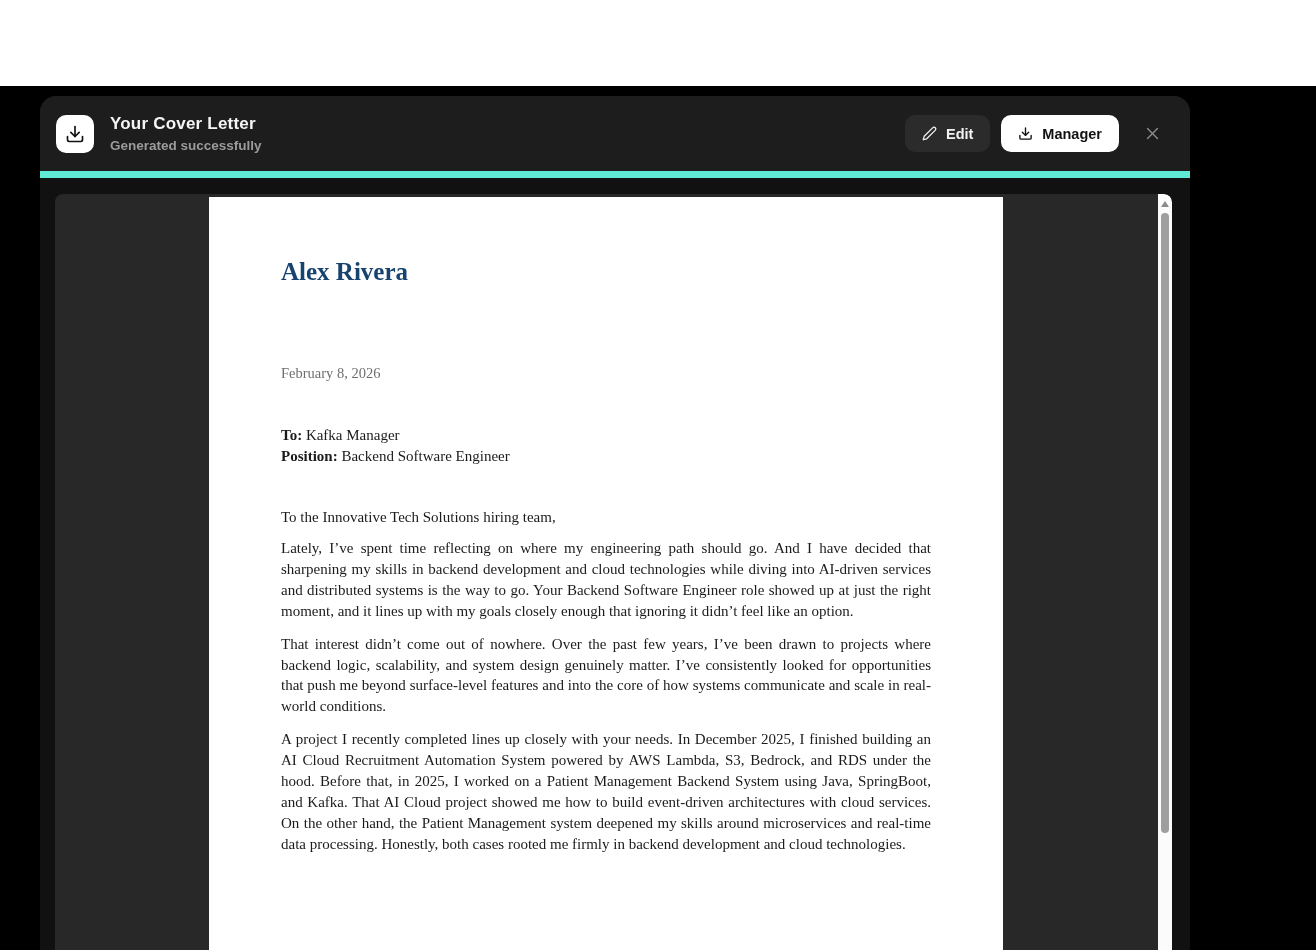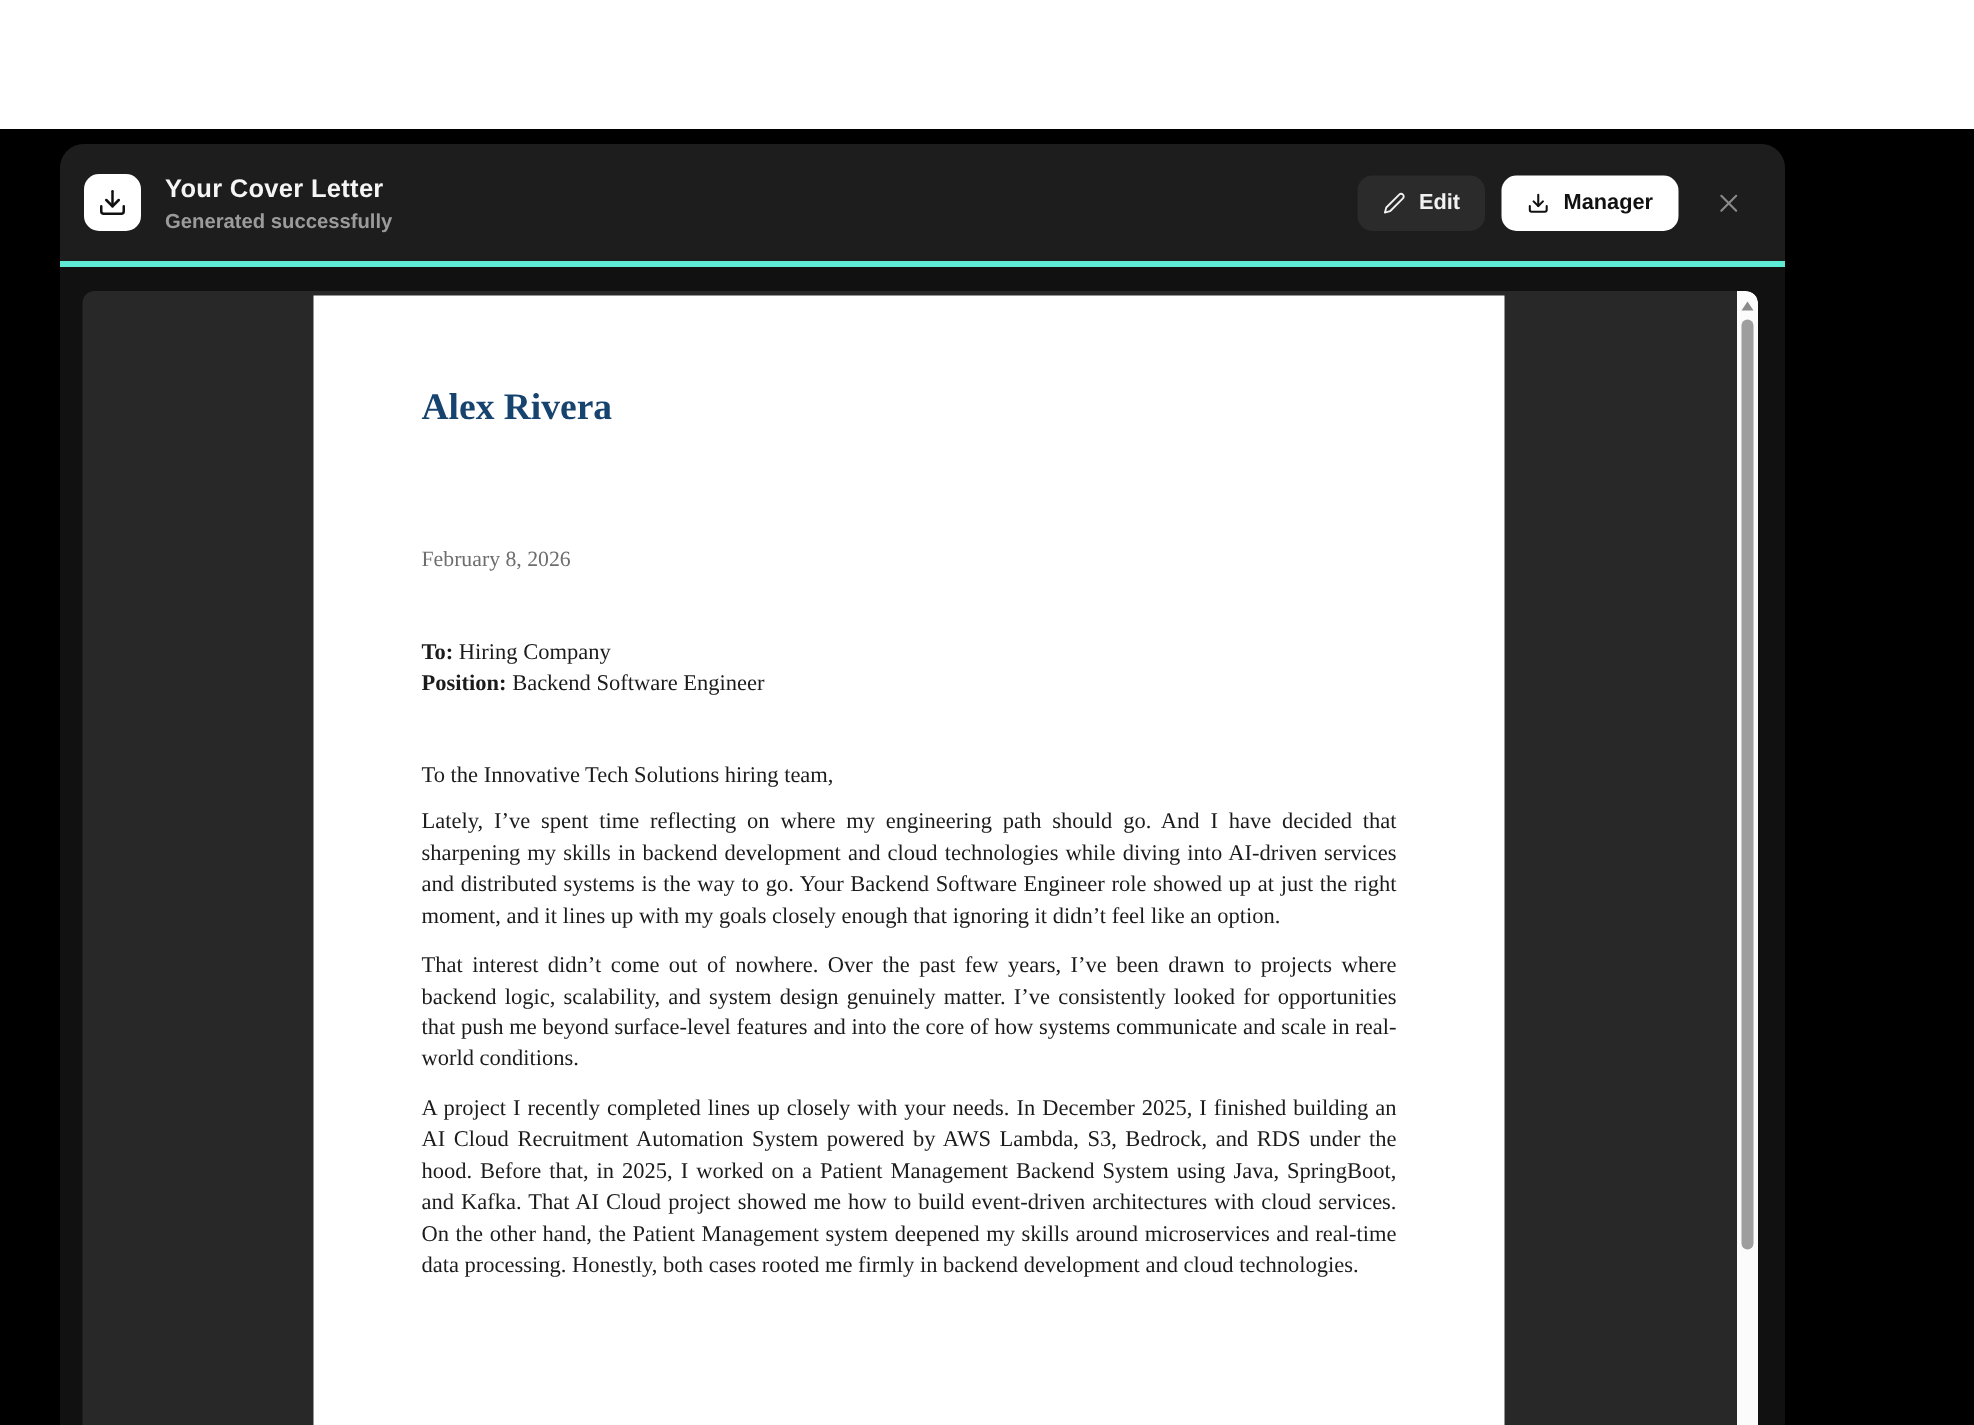--- a/index.html
+++ b/index.html
@@ -20,21 +20,21 @@
   .modal {
     position: absolute; left: 40px; top: 96px; width: 1150px; height: 854px;
     background: #111111;
     border-radius: 16px 16px 0 0;
     overflow: hidden;
   }
 
   .modal-header {
     height: 82px;
     background: #1d1d1d;
-    border-bottom: 4px solid #5eead4;
+    border-bottom: 7px solid #5eead4;
     display: flex; align-items: center;
     padding: 0 20px 0 16px;
   }
   .header-iconbox {
     width: 38px; height: 38px; background: #ffffff; border-radius: 10px;
     display: flex; align-items: center; justify-content: center;
     flex: 0 0 auto;
   }
   .header-titles { margin-left: 16px; display: flex; flex-direction: column; gap: 4px; }
   .header-title { color: #f5f5f5; font-size: 17px; font-weight: bold; letter-spacing: .2px; }
@@ -175,21 +175,21 @@
 
     <div class="page">
       <div class="page-inner">
 
         <div class="doc-name">Alex Rivera</div>
 
 
         <div class="doc-date">February 8, 2026</div>
 
         <div class="recipient">
-          <div><b>To:</b> <span>Hiring Company</span></div>
+          <div><b>To:</b> <span>Kafka Manager</span></div>
           <div><b>Position:</b> <span>Backend Software Engineer</span></div>
         </div>
 
 
         <div class="greeting">To the Innovative Tech Solutions hiring team,</div>
 
         <p class="body-par">Lately, I’ve spent time reflecting on where my engineering path should go. And I have decided that sharpening my skills in backend development and cloud technologies while diving into AI-driven services and distributed systems is the way to go. Your Backend Software Engineer role showed up at just the right moment, and it lines up with my goals closely enough that ignoring it didn’t feel like an option.</p>
         <p class="body-par">That interest didn’t come out of nowhere. Over the past few years, I’ve been drawn to projects where backend logic, scalability, and system design genuinely matter. I’ve consistently looked for opportunities that push me beyond surface-level features and into the core of how systems communicate and scale in real-world conditions.</p>
         <p class="body-par">A project I recently completed lines up closely with your needs. In December 2025, I finished building an AI Cloud Recruitment Automation System powered by AWS Lambda, S3, Bedrock, and RDS under the hood. Before that, in 2025, I worked on a Patient Management Backend System using Java, SpringBoot, and Kafka. That AI Cloud project showed me how to build event-driven architectures with cloud services. On the other hand, the Patient Management system deepened my skills around microservices and real-time data processing. Honestly, both cases rooted me firmly in backend development and cloud technologies.</p>
 

